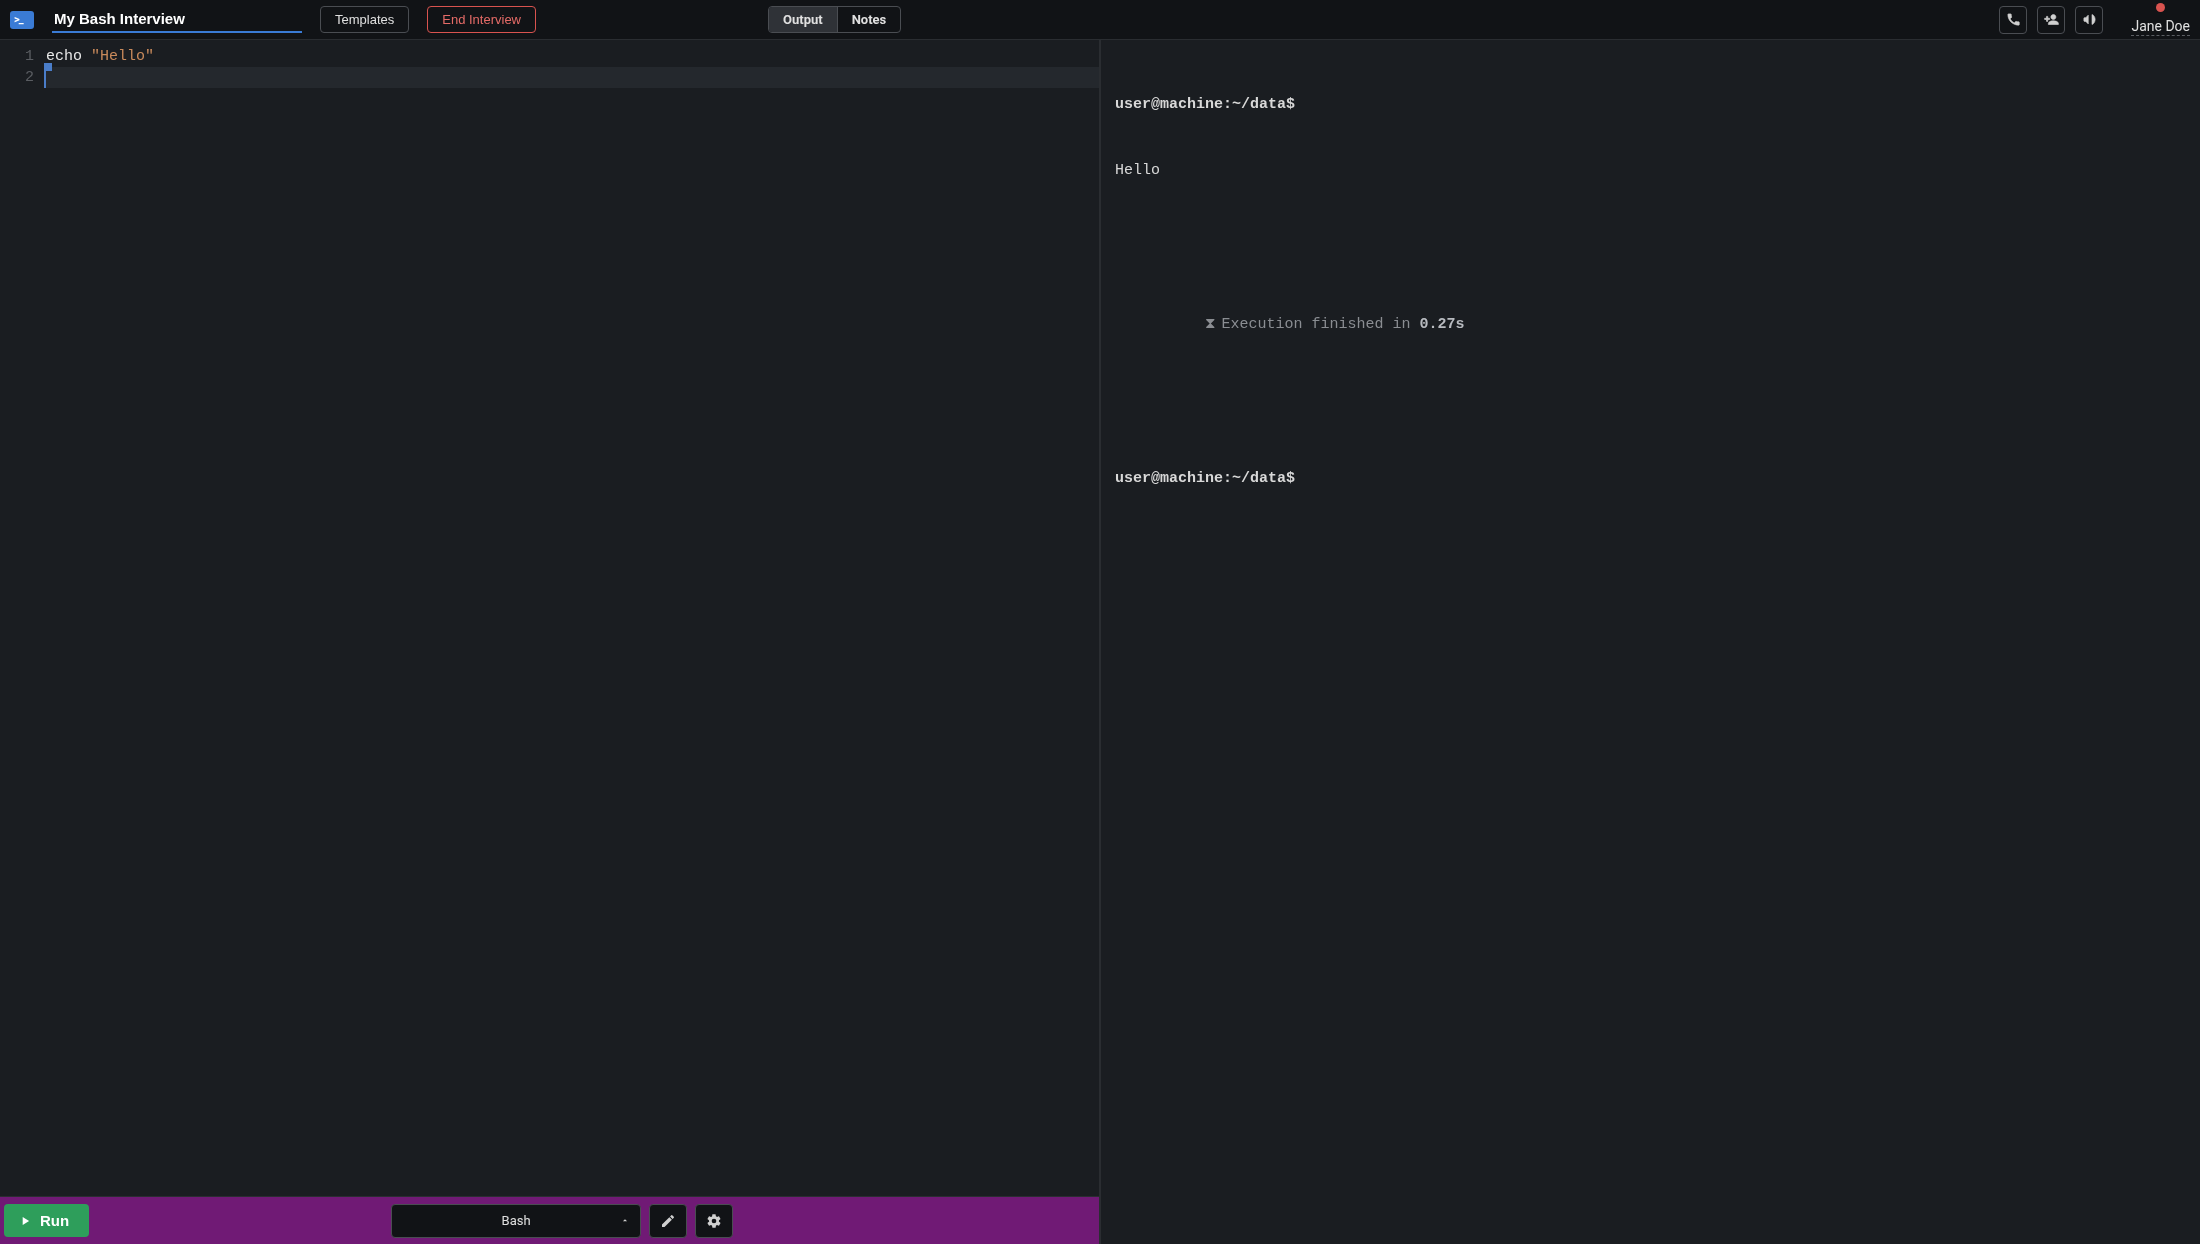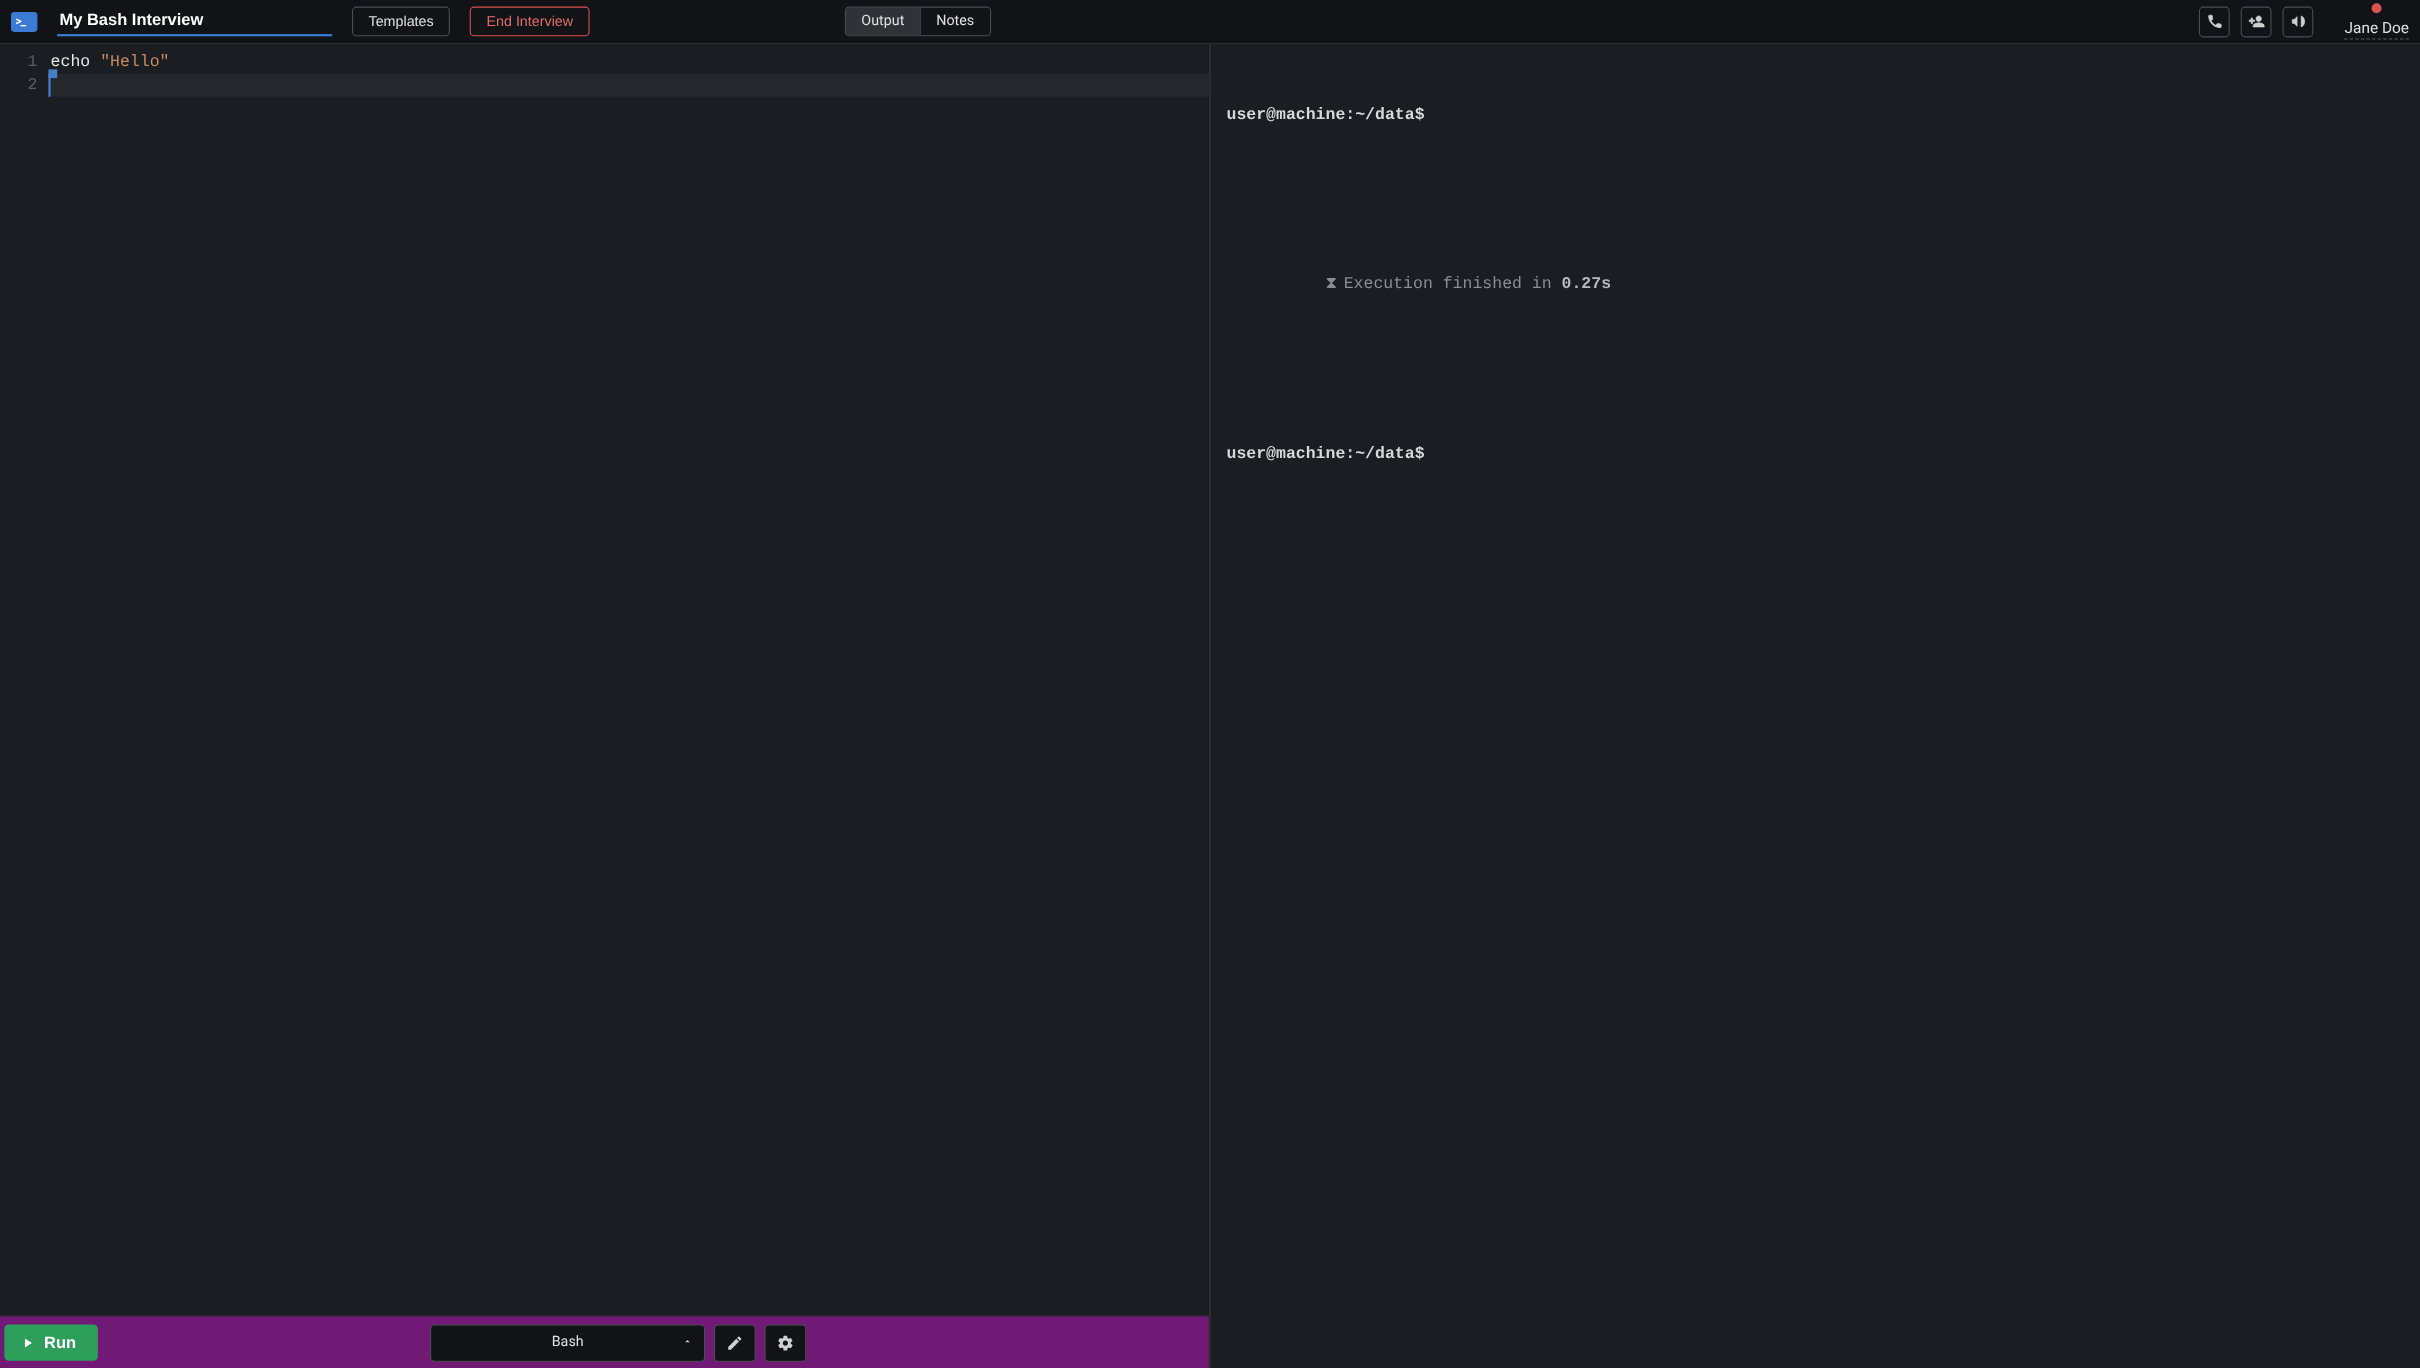--- a/index.html
+++ b/index.html
@@ -80,20 +80,21 @@
     flex: 1;
     display: flex;
     justify-content: flex-start;
     padding-left: 220px;
   }
   .tab-group {
     display: flex;
     border: 1px solid #4a4d52;
     border-radius: 4px;
     overflow: hidden;
+    font-weight: bold;
   }
   .tab {
     padding: 5px 14px;
     font-size: 13px;
     cursor: pointer;
     background: transparent;
     color: #e0e0e0;
   }
   .tab.active {
     background: #2f3237;
@@ -389,20 +390,21 @@
             </svg>
           </button>
         </div>
         <div class="bottom-right" style="width:60px;"></div>
       </div>
     </div>
 
     <div class="output-pane">
       <div class="terminal">
         <div class="term-prompt">user@machine:~/data$</div>
+        <div class="term-out">Hello</div>
         <div style="height:22px"></div>
         <div class="term-meta">
           <span class="hourglass">⧗</span><span>Execution finished in </span><span class="bold">0.27s</span>
         </div>
         <div style="height:22px"></div>
         <div class="term-prompt">user@machine:~/data$</div>
       </div>
     </div>
 
   </div>

